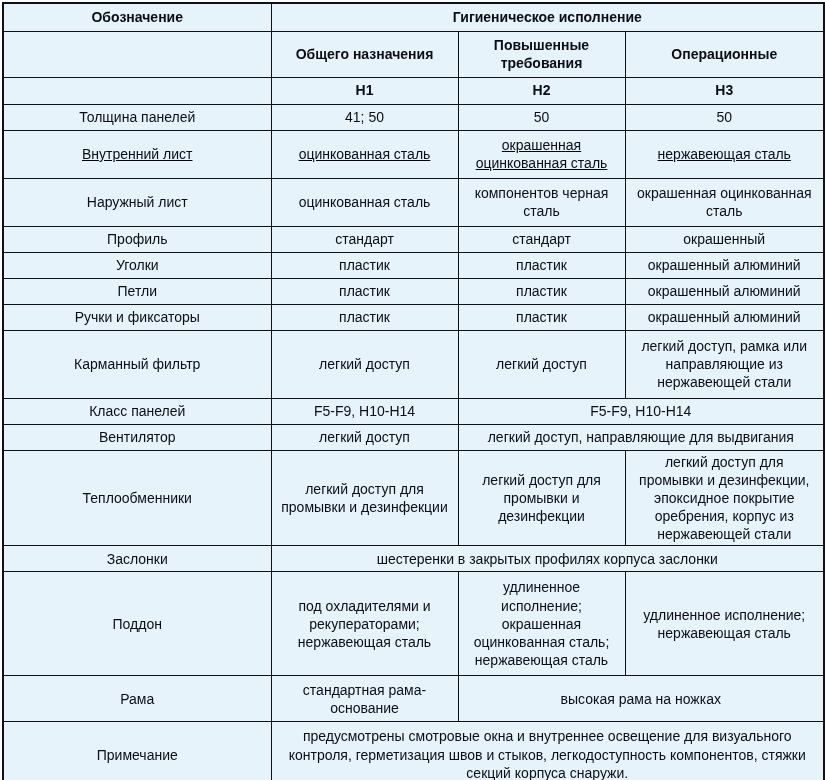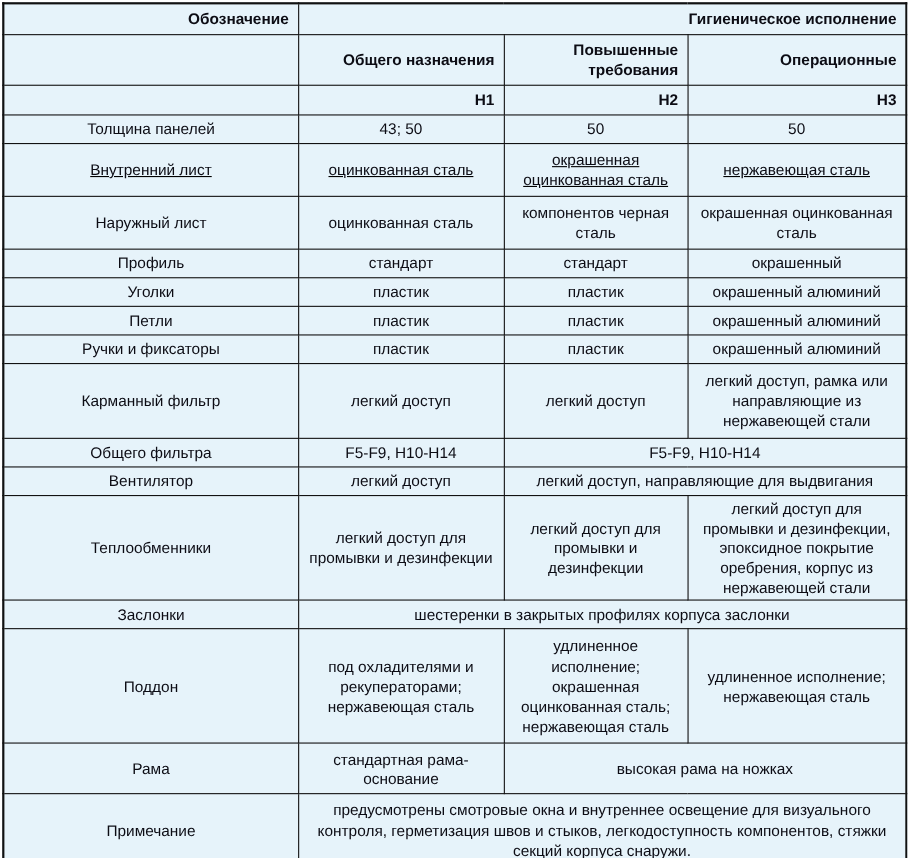--- a/index.html
+++ b/index.html
@@ -21,21 +21,21 @@
   table.spec th, table.spec td {
     border: 1px solid #111111;
     text-align: center;
     vertical-align: middle;
     padding: 2px 8px;
     font-size: 14px;
     line-height: 1.3;
     color: #0c0c14;
     overflow: hidden;
   }
-  table.spec th { font-weight: bold; text-align: right; }
+  table.spec th { font-weight: bold; }
   table.spec td { font-weight: normal; }
   td.row-label { font-weight: bold; }
   
   col.c1 { width: 268px; }
   col.c2 { width: 187px; }
   col.c3 { width: 167px; }
   col.c4 { width: 199px; }
   
   thead tr:nth-child(1) { height: 28px; }
   thead tr:nth-child(2) { height: 46px; }
@@ -81,21 +81,21 @@
     <tr id="codes-row">
         <th></th>
         <th>Н1</th>
         <th>Н2</th>
         <th>Н3</th>
       </tr>
   </thead>
   <tbody id="spec-body">
       <tr>
         <td class="row-label">Толщина панелей</td>
-        <td>43; 50</td>
+        <td>41; 50</td>
         <td>50</td>
         <td>50</td>
       </tr>
       <tr>
         <td class="row-label">Внутренний лист</td>
         <td>оцинкованная сталь</td>
         <td>окрашенная оцинкованная сталь</td>
         <td>нержавеющая сталь</td>
       </tr>
       <tr>
@@ -128,21 +128,21 @@
         <td>пластик</td>
         <td>окрашенный алюминий</td>
       </tr>
       <tr>
         <td class="row-label">Карманный фильтр</td>
         <td>легкий доступ</td>
         <td>легкий доступ</td>
         <td>легкий доступ, рамка или направляющие из нержавеющей стали</td>
       </tr>
       <tr>
-        <td class="row-label">Общего фильтра</td>
+        <td class="row-label">Класс панелей</td>
         <td>F5-F9, H10-H14</td>
         <td colspan="2">F5-F9, H10-H14</td>
       </tr>
       <tr>
         <td class="row-label">Вентилятор</td>
         <td>легкий доступ</td>
         <td colspan="2">легкий доступ, направляющие для выдвигания</td>
       </tr>
       <tr>
         <td class="row-label">Теплообменники</td>

